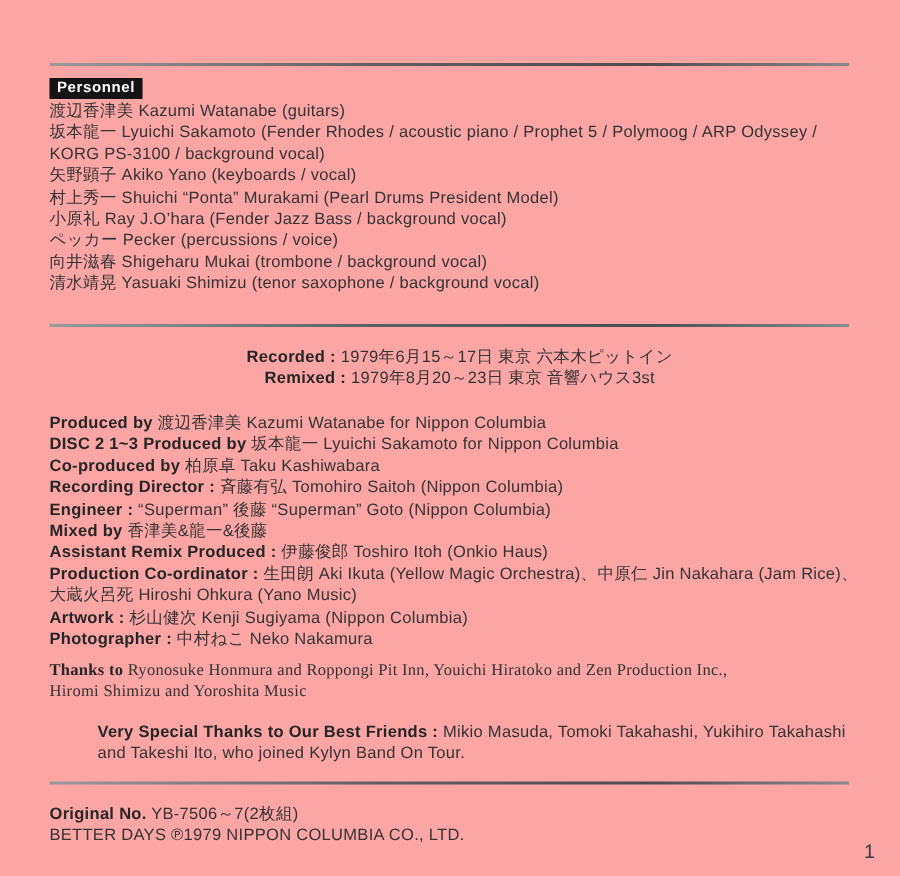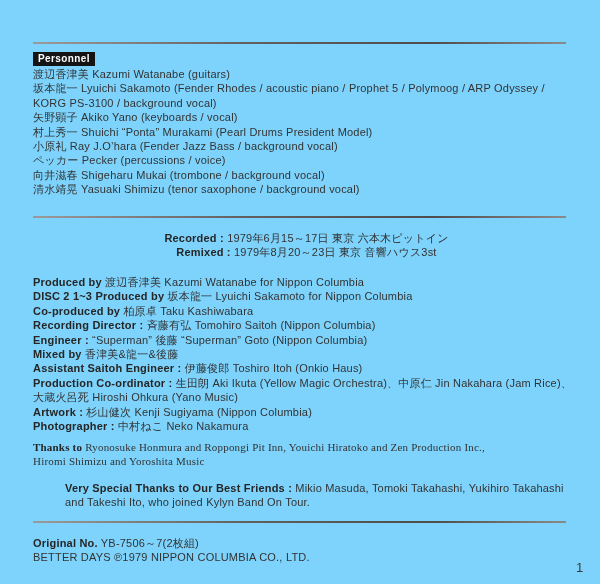--- a/index.html
+++ b/index.html
@@ -4,21 +4,21 @@
 <style>
   html, body {
     margin: 0;
     padding: 0;
     background: #ffffff;
   }
   .page {
     position: relative;
     width: 600px;
     height: 584px;
-    background: #7dd3fc;
+    background: #fca5a5;
     font-family: "Liberation Sans", "DejaVu Sans", sans-serif;
     color: #333333;
     overflow: hidden;
   }
   .rule {
     position: absolute;
     left: 33px;
     width: 533px;
     height: 2px;
     background: linear-gradient(to right, #9a9a9a, #606060 40%, #4d4d4d 75%, #8a8a8a);
@@ -94,21 +94,21 @@
     <div class="line"><span class="b">Remixed :</span> <span>1979年8月20～23日 東京 音響ハウス3st</span></div>
   </div>
 
   <div class="block credits-block">
     <div class="line"><span class="b">Produced by</span> <span>渡辺香津美 Kazumi Watanabe for Nippon Columbia</span></div>
     <div class="line"><span class="b">DISC 2 1~3 Produced by</span> <span>坂本龍一 Lyuichi Sakamoto for Nippon Columbia</span></div>
     <div class="line"><span class="b">Co-produced by</span> <span>柏原卓 Taku Kashiwabara</span></div>
     <div class="line"><span class="b">Recording Director :</span> <span>斉藤有弘 Tomohiro Saitoh (Nippon Columbia)</span></div>
     <div class="line"><span class="b">Engineer :</span> <span>“Superman” 後藤 “Superman” Goto (Nippon Columbia)</span></div>
     <div class="line"><span class="b">Mixed by</span> <span>香津美&amp;龍一&amp;後藤</span></div>
-    <div class="line"><span class="b">Assistant Saitoh Engineer :</span> <span>伊藤俊郎 Toshiro Itoh (Onkio Haus)</span></div>
+    <div class="line"><span class="b">Assistant Remix Produced :</span> <span>伊藤俊郎 Toshiro Itoh (Onkio Haus)</span></div>
     <div class="line"><span class="b">Production Co-ordinator :</span> <span>生田朗 Aki Ikuta (Yellow Magic Orchestra)、中原仁 Jin Nakahara (Jam Rice)、</span></div>
     <div class="line"><span>大蔵火呂死 Hiroshi Ohkura (Yano Music)</span></div>
     <div class="line"><span class="b">Artwork :</span> <span>杉山健次 Kenji Sugiyama (Nippon Columbia)</span></div>
     <div class="line"><span class="b">Photographer :</span> <span>中村ねこ Neko Nakamura</span></div>
   </div>
 
   <div class="block thanks-block">
     <div class="line"><span class="b">Thanks to</span> <span>Ryonosuke Honmura and Roppongi Pit Inn, Youichi Hiratoko and Zen Production Inc.,</span></div>
     <div class="line"><span>Hiromi Shimizu and Yoroshita Music</span></div>
   </div>

